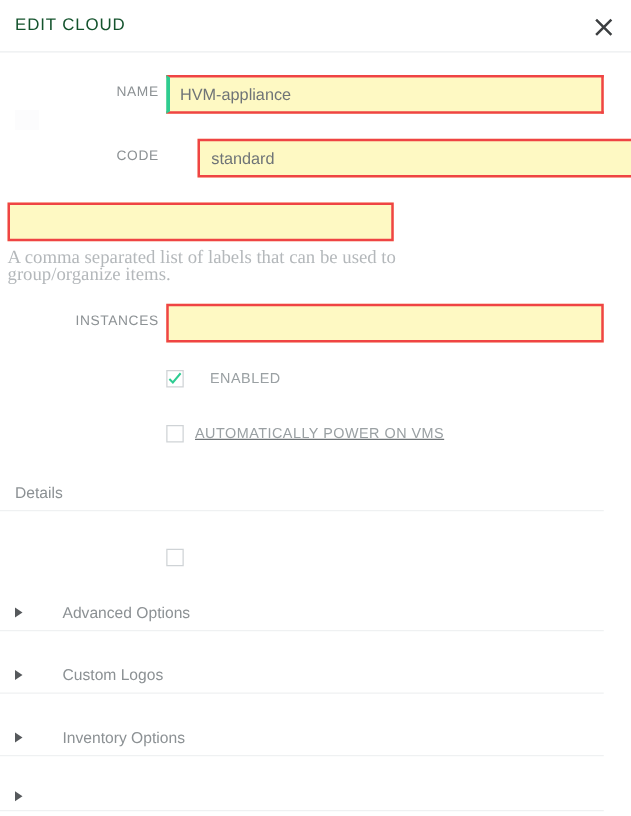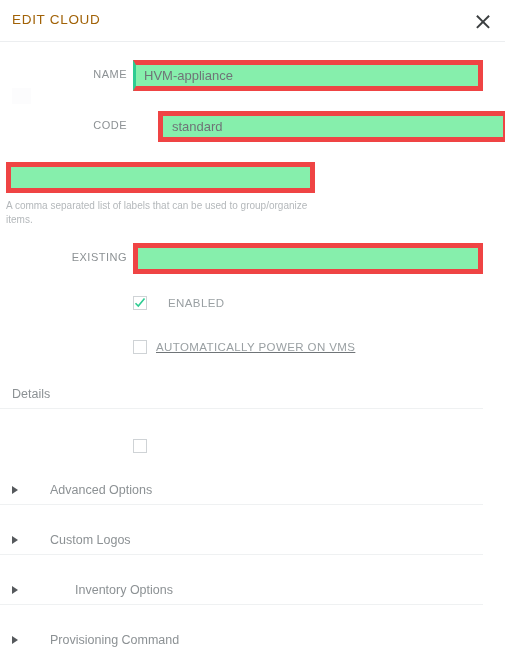--- a/index.html
+++ b/index.html
@@ -22,21 +22,21 @@
     height: 42px;
     border-bottom: 1px solid #eceef0;
     box-sizing: border-box;
   }
   .modal-title {
     position: absolute;
     left: 12px;
     top: 12px;
     font-size: 13.5px;
     letter-spacing: 0.7px;
-    color: #a16207;
+    color: #14532d;
     font-weight: 400;
   }
   .close-btn {
     position: absolute;
     right: 9px;
     top: 8px;
     width: 26px;
     height: 26px;
     cursor: pointer;
     display: flex;
@@ -76,41 +76,42 @@
     box-sizing: border-box;
     flex: 0 0 127px;
   }
   .field-wrap {
     margin-left: 6px;
     position: relative;
   }
   .text-input {
     box-sizing: border-box;
     height: 31px;
-    border: 5px solid #ef4444;
-    background: #86efac;
+    border: 2px solid #ef4444;
+    background: #fef9c3;
     font-family: "Liberation Sans", sans-serif;
     font-size: 13px;
     color: #6f7477;
     padding: 0 9px;
     outline: none;
     display: block;
   }
   .text-input.wide { width: 350px; }
   .text-input.narrow { width: 309px; }
   .text-input.accent {
     border-left: 3px solid #2ecc92;
     padding-left: 8px;
   }
   .help-text {
-    font-size: 10px;
+    font-size: 15px;
     line-height: 14px;
     color: #b4b8bb;
     margin-top: 6px;
     width: 330px;
+    font-family: Liberation Serif, serif;
   }
 
   
   .check-row {
     display: flex;
     align-items: center;
     padding-left: 133px;
   }
   .checkbox {
     width: 14px;
@@ -199,21 +200,21 @@
   </div>
 
   <div class="form-row" style="margin-bottom:16px;">
     <div class="field-wrap">
       <input class="text-input narrow" type="text" value="" style="">
       <div class="help-text">A comma separated list of labels that can be used to group/organize items.</div>
     </div>
   </div>
 
   <div class="form-row" style="margin-bottom:22px;">
-    <div class="field-label">EXISTING</div>
+    <div class="field-label">INSTANCES</div>
     <div class="field-wrap">
       <input class="text-input wide" type="text" value="" style="">
     </div>
   </div>
 
   <div class="check-row" style="margin-bottom:30px;gap:12px;">
     <span class="checkbox">
       <span>
         <svg width="12" height="12" viewBox="0 0 12 12">
           <path d="M1.5 6.2 L4.3 9.0 L10.5 1.6" stroke="#2ecc92" stroke-width="1.6" fill="none"></path>
@@ -237,23 +238,22 @@
   <div class="accordion-row" style="margin-bottom:28px;">
     <span class="tri"></span>
     <span class="accordion-label">Advanced Options</span>
   </div>
 
   <div class="accordion-row" style="margin-bottom:28px;">
     <span class="tri"></span>
     <span class="accordion-label">Custom Logos</span>
   </div>
 
-  <div class="accordion-row" style="margin-bottom:28px;gap:25px;">
+  <div class="accordion-row" style="margin-bottom:28px;">
     <span class="tri"></span>
     <span class="accordion-label">Inventory Options</span>
   </div>
 
   <div class="accordion-row">
     <span class="tri"></span>
-    <span class="accordion-label">Provisioning Command</span>
   </div>
 
 </div>
 
 </body></html>

